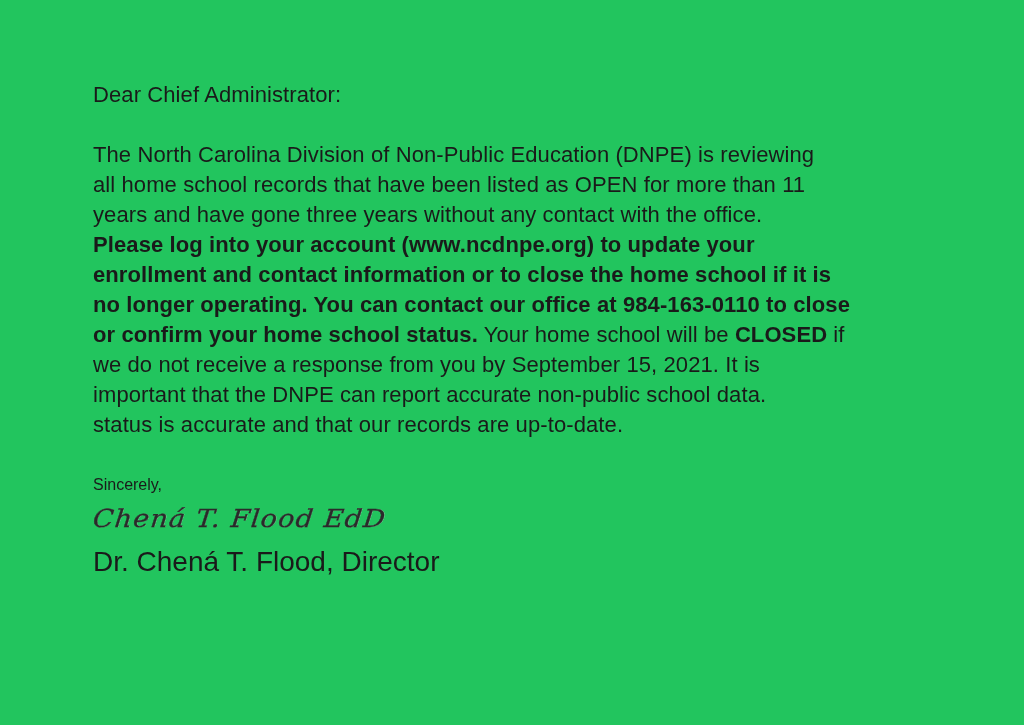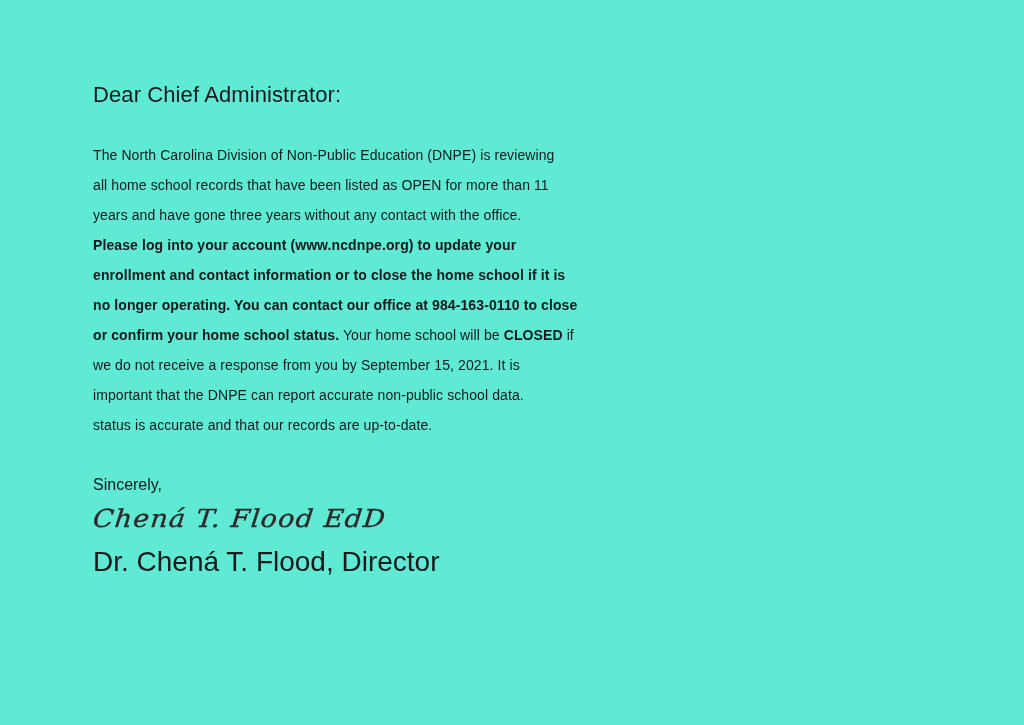--- a/index.html
+++ b/index.html
@@ -12,39 +12,39 @@
     height: 725px;
     overflow: hidden;
     font-family: "Liberation Sans", sans-serif;
     color: #1a1a1a;
     -webkit-font-smoothing: antialiased;
   }
   .page {
     position: relative;
     width: 1024px;
     height: 725px;
-    background: #5eead4;
+    background: #22c55e;
   }
   .letter-body {
     position: absolute;
     left: 93px;
     top: 80px;
     width: 850px;
   }
   .salutation {
     font-size: 22px;
     line-height: 30px;
     letter-spacing: 0.1px;
     white-space: nowrap;
   }
   .spacer-line {
     height: 30px;
   }
   .paragraph {
-    font-size: 14px;
+    font-size: 22px;
     line-height: 30px;
     letter-spacing: 0.1px;
   }
   .line {
     white-space: nowrap;
     height: 30px;
   }
   .bold {
     font-weight: bold;
   }

